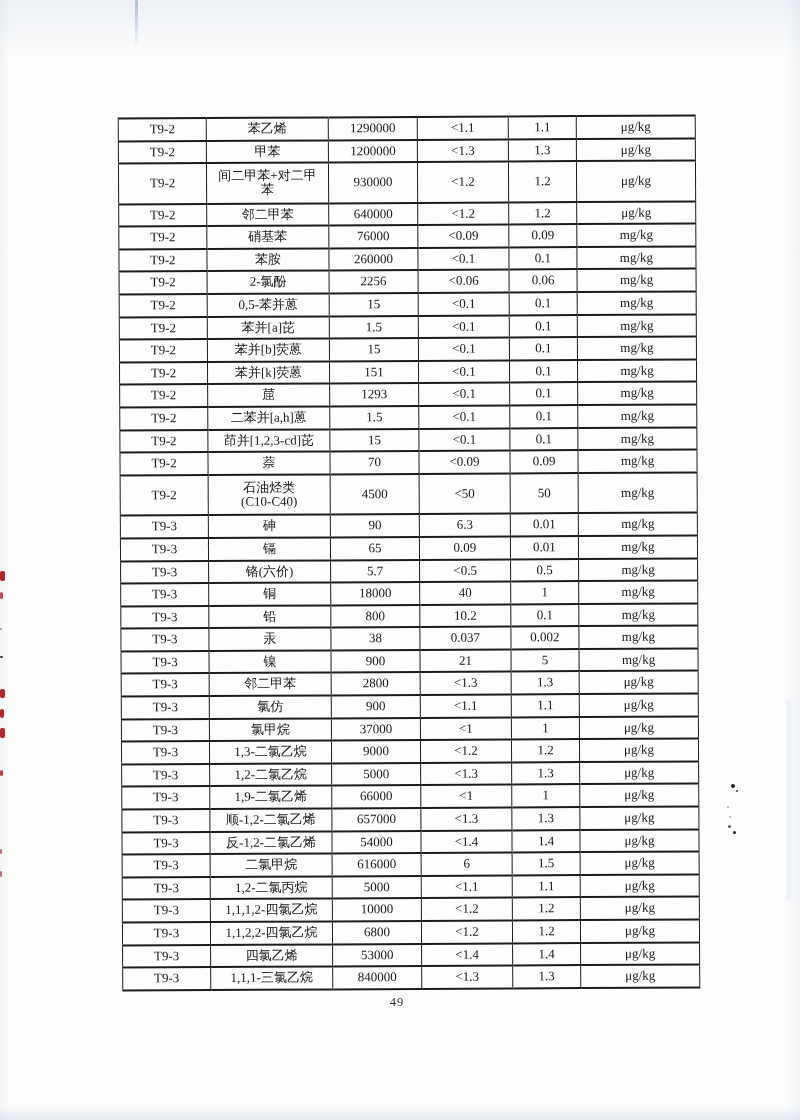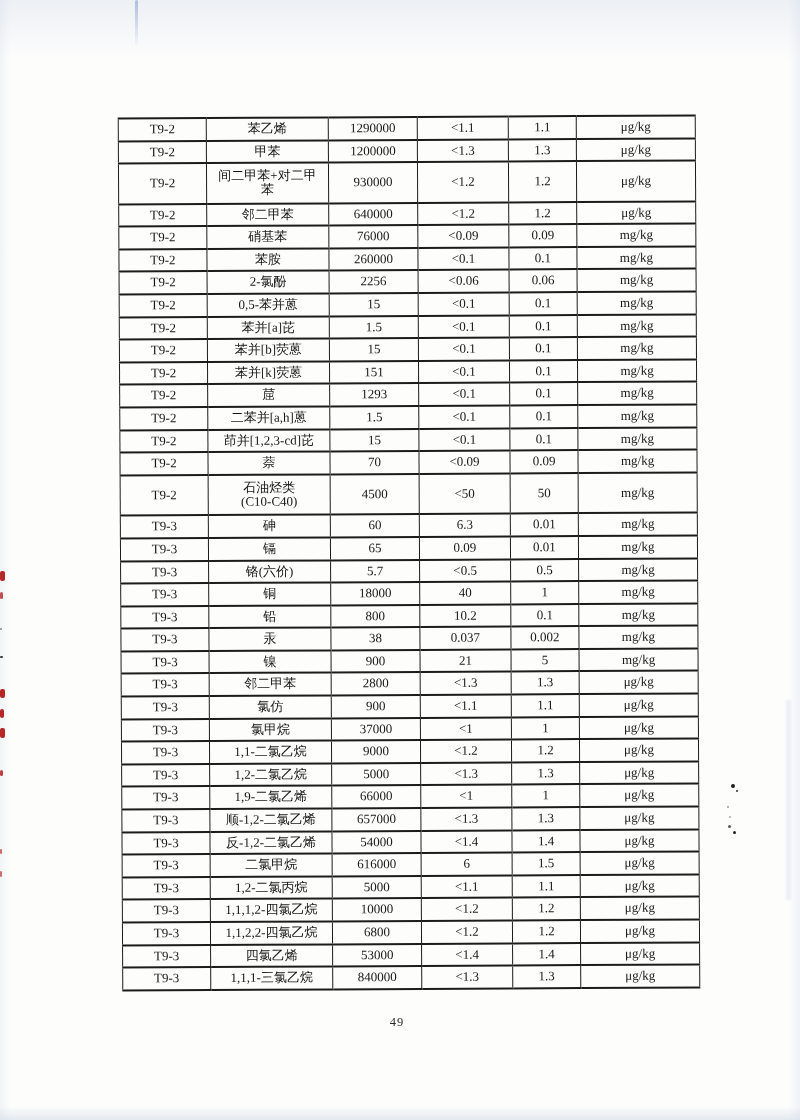--- a/index.html
+++ b/index.html
@@ -54,21 +54,20 @@
     white-space:pre-line;
     color:#161616;
     overflow:hidden;
   }
   table.results tr{height:22.6px;}
   table.results tr.tall{height:40.5px;}
   .page-number{
     position:absolute;left:372px;top:995px;width:50px;
     text-align:center;font-size:12.5px;color:#2a2a2a;
     letter-spacing:1px;
-    margin-top:20px;
   }
   
   .red-mark{position:absolute;background:#b01414;border-radius:2px;opacity:0.92;}
   .rm1{left:0;top:571px;width:5px;height:10px;}
   .rm2{left:0;top:592px;width:3px;height:7px;opacity:0.75;}
   .rm3{left:0;top:689px;width:5px;height:9px;}
   .rm4{left:0;top:709px;width:4px;height:9px;}
   .rm5{left:0;top:728px;width:5px;height:10px;}
   .rm6{left:0;top:770px;width:3px;height:6px;opacity:0.8;}
   .rm7{left:0;top:849px;width:2px;height:5px;opacity:0.6;}
@@ -254,21 +253,21 @@
           <td>石油烃类
 (C10-C40)</td>
           <td>4500</td>
           <td>&lt;50</td>
           <td>50</td>
           <td>mg/kg</td>
         </tr>
         <tr>
           <td>T9-3</td>
           <td>砷</td>
-          <td>60</td>
+          <td>90</td>
           <td>6.3</td>
           <td>0.01</td>
           <td>mg/kg</td>
         </tr>
         <tr>
           <td>T9-3</td>
           <td>镉</td>
           <td>65</td>
           <td>0.09</td>
           <td>0.01</td>
@@ -333,21 +332,21 @@
         <tr>
           <td>T9-3</td>
           <td>氯甲烷</td>
           <td>37000</td>
           <td>&lt;1</td>
           <td>1</td>
           <td>μg/kg</td>
         </tr>
         <tr>
           <td>T9-3</td>
-          <td>1,1-二氯乙烷</td>
+          <td>1,3-二氯乙烷</td>
           <td>9000</td>
           <td>&lt;1.2</td>
           <td>1.2</td>
           <td>μg/kg</td>
         </tr>
         <tr>
           <td>T9-3</td>
           <td>1,2-二氯乙烷</td>
           <td>5000</td>
           <td>&lt;1.3</td>

